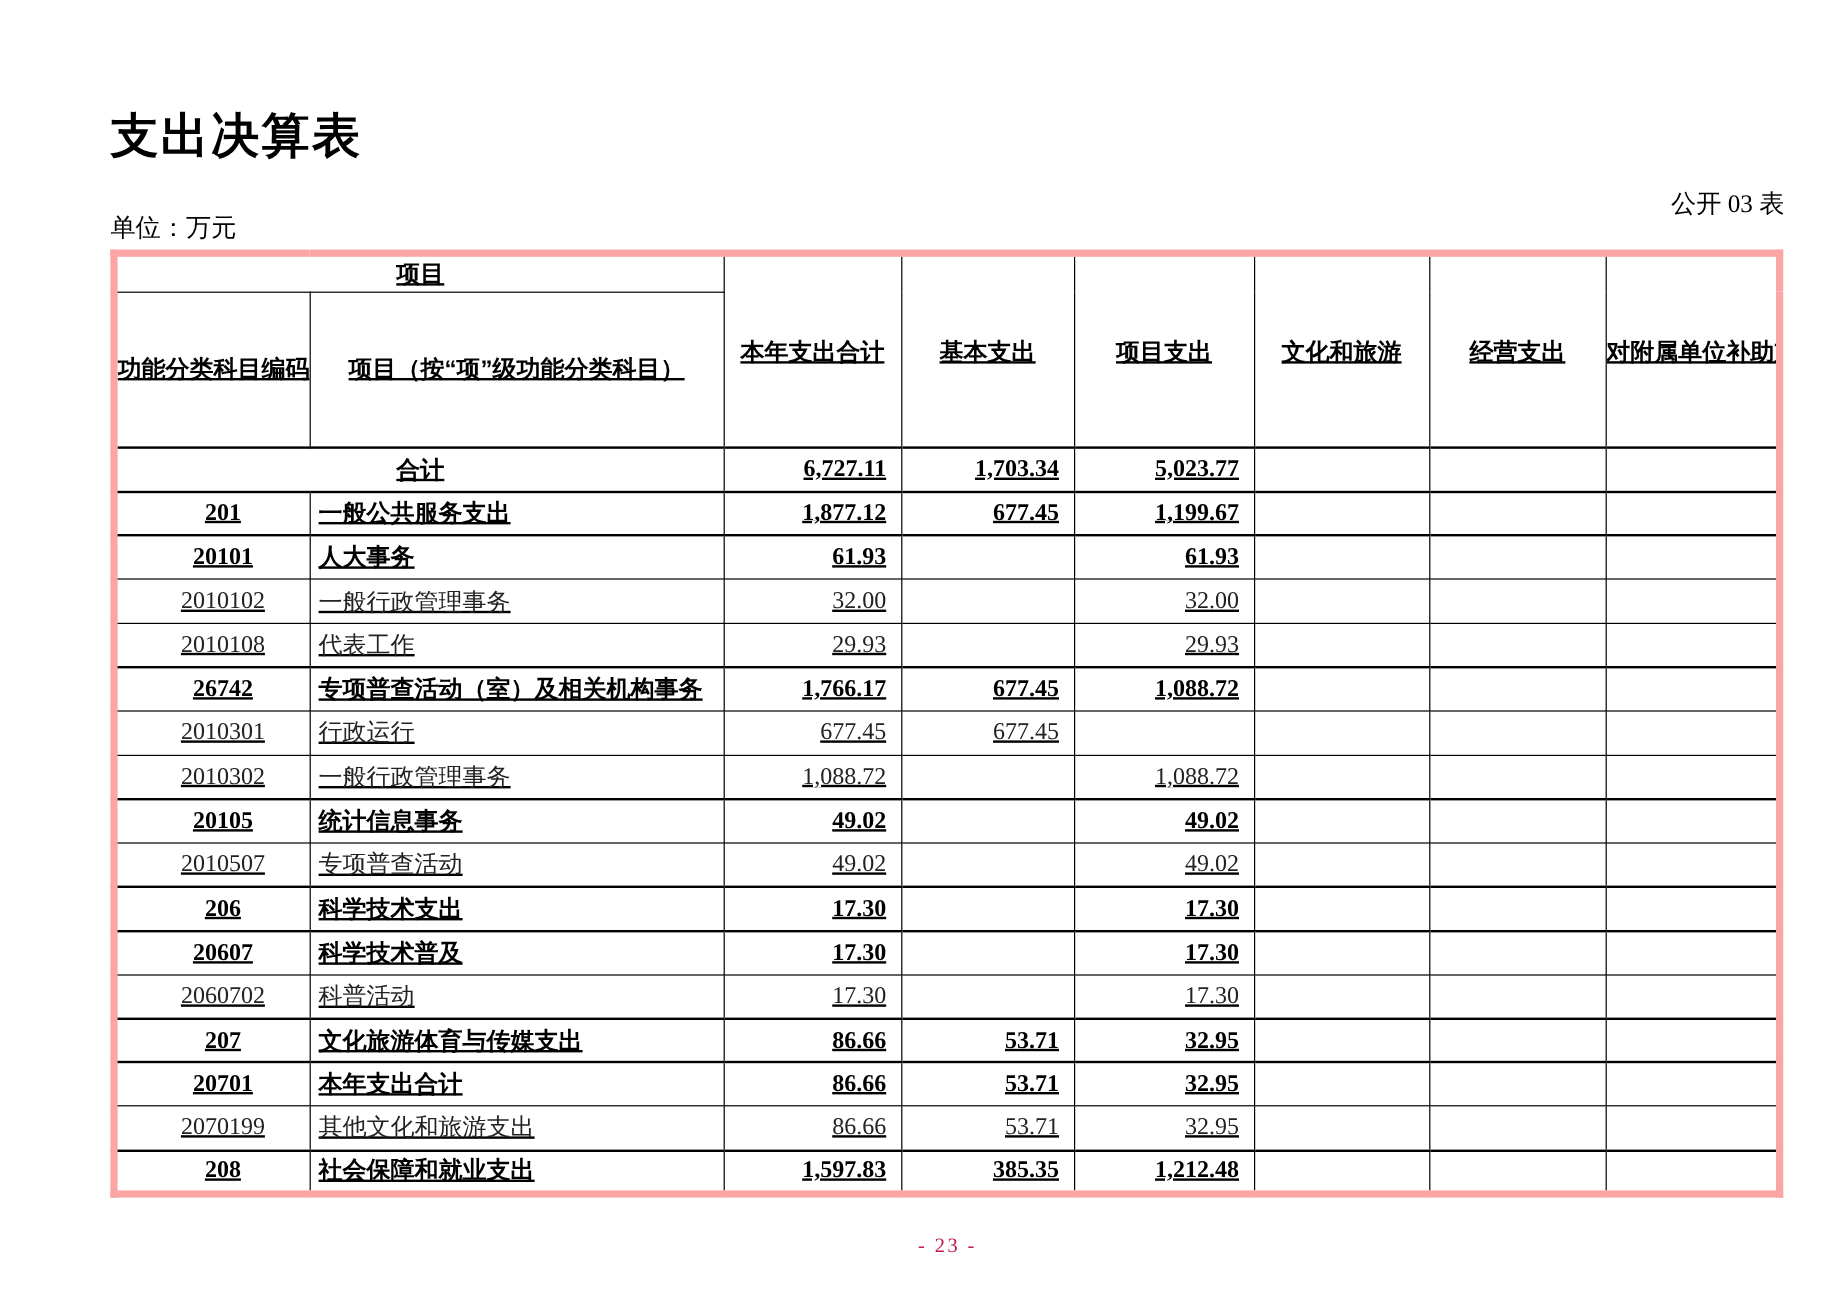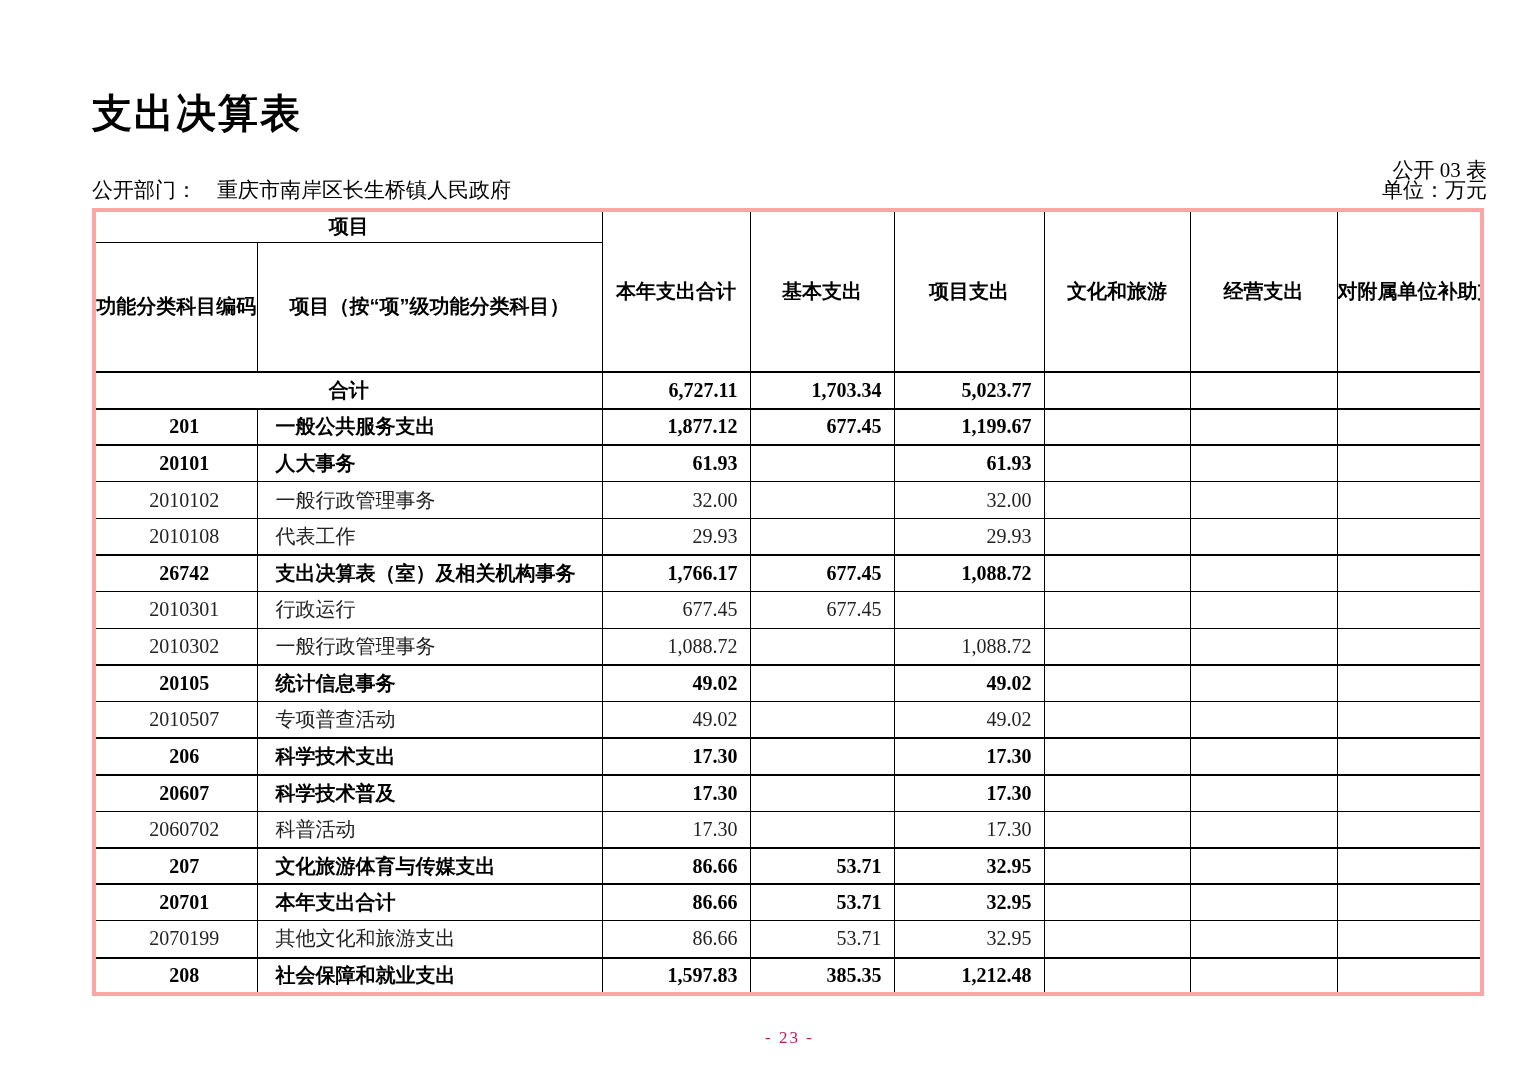--- a/index.html
+++ b/index.html
@@ -19,59 +19,57 @@
     text-align:right; font-size:21px;
   }
   .meta-row{
     position:absolute; top:176px; left:92px; width:1395px;
     display:flex; justify-content:space-between; font-size:21px;
   }
   .dept .dept-name{ margin-left:20px; }
   table.main{
     position:absolute; top:208px; left:92px;
     width:1388px; border-collapse:collapse; table-layout:fixed;
-    border:4px solid #fca5a5;
+    border:6px solid #fca5a5;
+    text-decoration:underline;
   }
   table.main th, table.main td{
     border:1px solid #000;
     overflow:hidden; white-space:nowrap;
   }
   thead th{
     font-family:"Liberation Sans","DejaVu Sans",sans-serif;
     font-weight:bold; font-size:20px; text-align:center; vertical-align:middle;
   }
   tr.group-row{ height:32px; }
   tr.sub-row{ height:130px; }
   tbody tr{ height:36.6px; }
   tbody td{ font-size:20px; color:#222; }
   td.code{ text-align:center; padding-left:16px; }
-  td.name{ text-align:left; padding-left:18px; }
+  td.name{ text-align:left; padding-left:7px; }
   td.num{ text-align:right; padding-right:12px; }
   td.name-merged{
     text-align:center; font-weight:bold; color:#000;
     font-family:"Liberation Sans","DejaVu Sans",sans-serif;
   }
   tbody tr.bold td{ font-weight:bold; color:#000; border-top-width:2px; }
   tbody tr.bold td.name{ font-family:"Liberation Sans","DejaVu Sans",sans-serif; }
   .page-footer{
     position:absolute; top:1028px; left:92px; width:1395px;
     text-align:center; font-size:17px; color:#be185d; letter-spacing:2px;
   }
 </style>
 </head>
 <body>
 
 <div class="page-title">支出决算表</div>
 
 <div class="form-no">公开 03 表</div>
 
 <div class="meta-row">
-  <div class="dept">
-    <span>公开部门：</span><span class="dept-name">重庆市南岸区长生桥镇人民政府</span>
-  </div>
   <div>单位：万元</div>
 </div>
 
 <table class="main">
   <colgroup>
     <col style="width:163px">
       <col style="width:345px">
       <col style="width:148px">
       <col style="width:144px">
     <col style="width:150px">
@@ -139,21 +137,21 @@
         <td class="name">代表工作</td>
         <td class="num">29.93</td>
         <td class="num"></td>
         <td class="num">29.93</td>
         <td class="num"></td>
         <td class="num"></td>
         <td class="num"></td>
       </tr>
       <tr class="bold">
         <td class="code">26742</td>
-        <td class="name">支出决算表（室）及相关机构事务</td>
+        <td class="name">专项普查活动（室）及相关机构事务</td>
         <td class="num">1,766.17</td>
         <td class="num">677.45</td>
         <td class="num">1,088.72</td>
         <td class="num"></td>
         <td class="num"></td>
         <td class="num"></td>
       </tr>
       <tr>
         <td class="code">2010301</td>
         <td class="name">行政运行</td>

